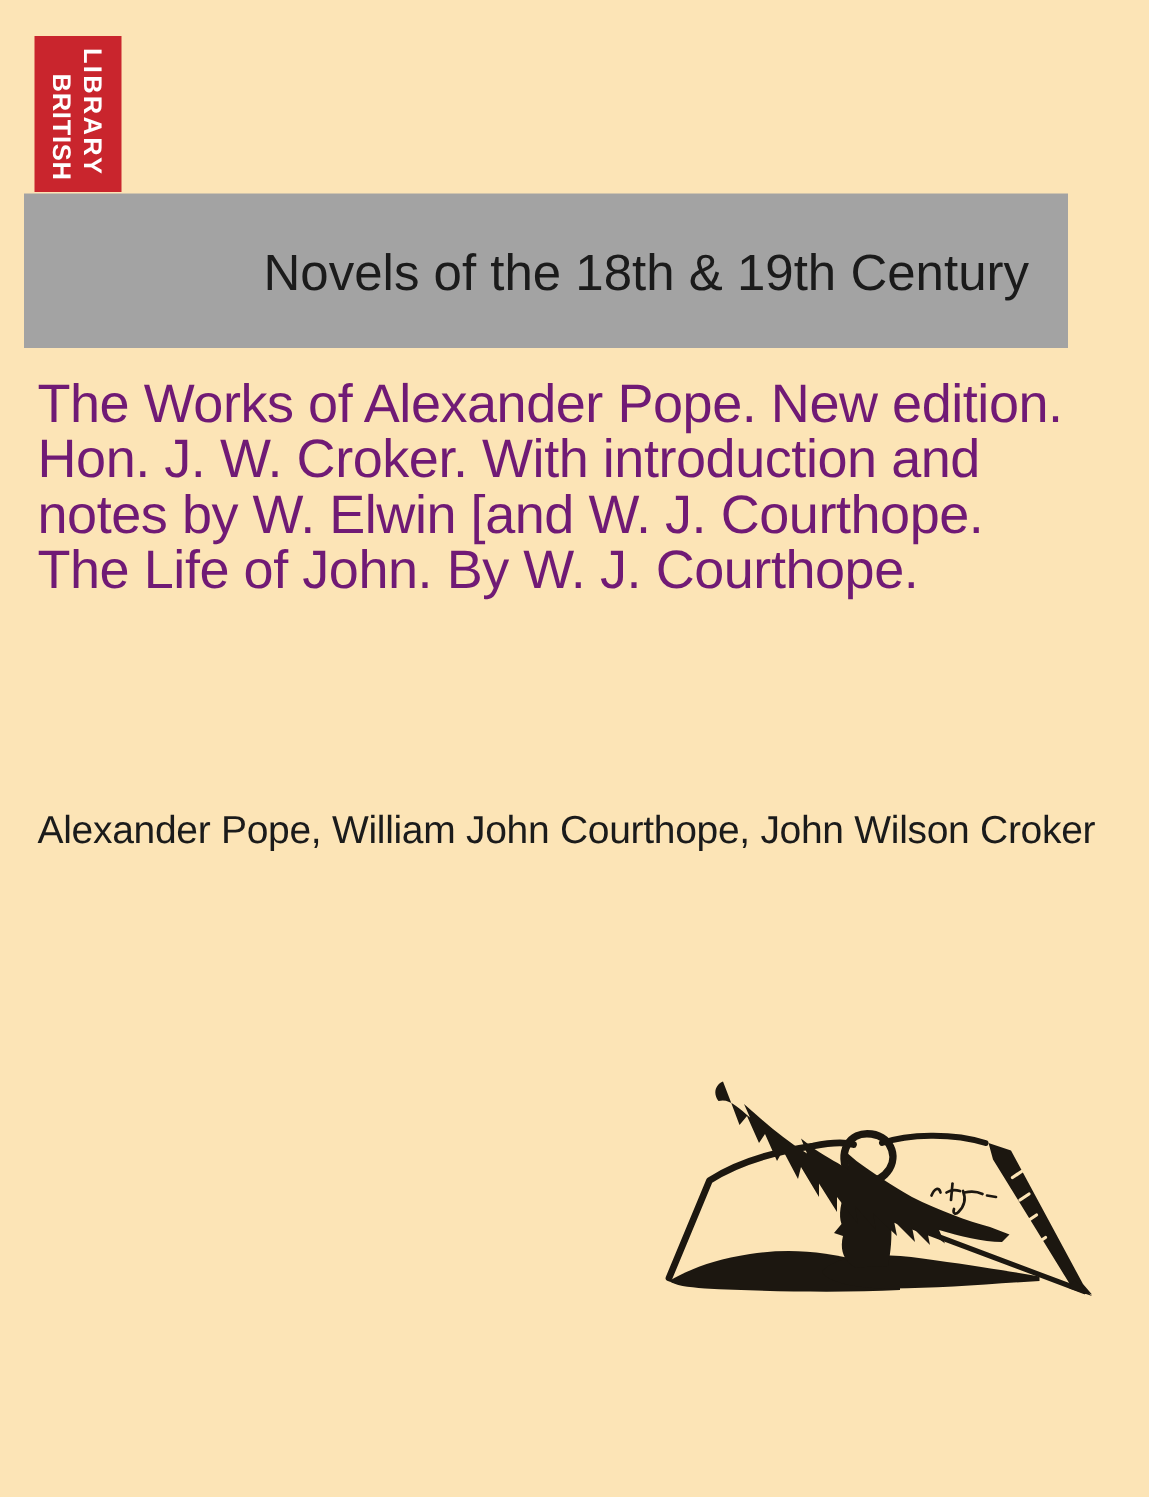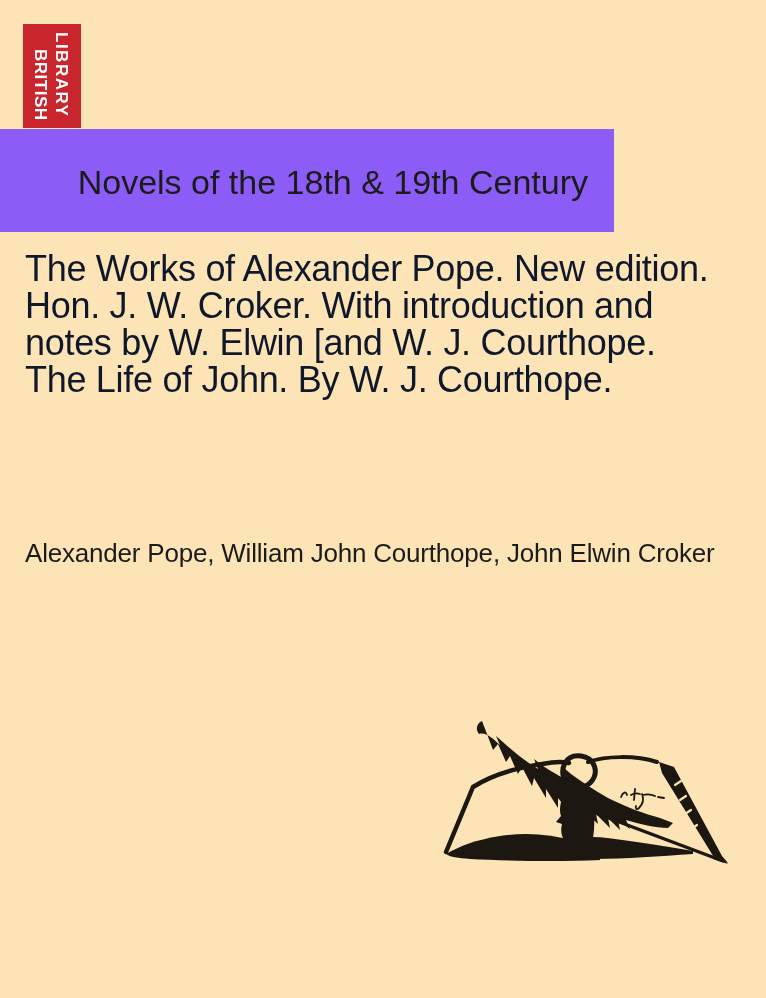--- a/index.html
+++ b/index.html
@@ -31,44 +31,44 @@
     letter-spacing: 1px;
     line-height: 1;
     white-space: nowrap;
   }
   .bl-logo .word-british { left: 9px;  top: 25px; letter-spacing: 0.5px; }
   .bl-logo .word-library { left: 30px; top: 8px;  letter-spacing: 1.5px; }
 
   
   .series-banner {
     position: absolute;
-    left: 0;
+    left: 16px;
     top: 129px;
-    width: 614px;
+    width: 696px;
     height: 103px;
-    background: #8b5cf6;
+    background: #a3a3a3;
   }
   .series-banner .series-label {
     position: absolute;
     right: 26px;
     top: 34px;
     font-size: 34px;
     color: #1b1b1b;
     white-space: nowrap;
   }
 
   
   .title-block {
     position: absolute;
     left: 25px;
     top: 250px;
     width: 726px;
     font-size: 36px;
     line-height: 37px;
-    color: #0f172a;
+    color: #701a75;
     letter-spacing: -0.3px;
   }
   .title-line { white-space: nowrap; }
 
   
   .authors-line {
     position: absolute;
     left: 25px;
     top: 538px;
     width: 730px;
@@ -101,21 +101,21 @@
     <div class="series-label">Novels of the 18th &amp; 19th Century</div>
   </div>
 
   <div class="title-block">
     <div class="title-line">The Works of Alexander Pope. New edition.</div>
     <div class="title-line">Hon. J. W. Croker. With introduction and</div>
     <div class="title-line">notes by W. Elwin [and W. J. Courthope.</div>
     <div class="title-line">The Life of John. By W. J. Courthope.</div>
   </div>
 
-  <div class="authors-line">Alexander Pope, William John Courthope, John Elwin Croker</div>
+  <div class="authors-line">Alexander Pope, William John Courthope, John Wilson Croker</div>
 
   <svg class="illustration" viewBox="0 0 310 165" xmlns="http://www.w3.org/2000/svg">
     <g fill="none" stroke="#1c1710" stroke-linecap="round" stroke-linejoin="round">
 
       <path d="M 16,142 L 43,77 C 60,66 85,58 112,54 C 122,52 132,51 139,53" stroke-width="4.5"></path>
 
       <path d="M 158,52 C 175,46 205,45 227,52" stroke-width="4"></path>
 
       <path d="M 136,74 C 128,58 136,44 151,46 C 165,48 170,63 160,73 C 156,77 150,78 146,75" stroke-width="5"></path>
 

